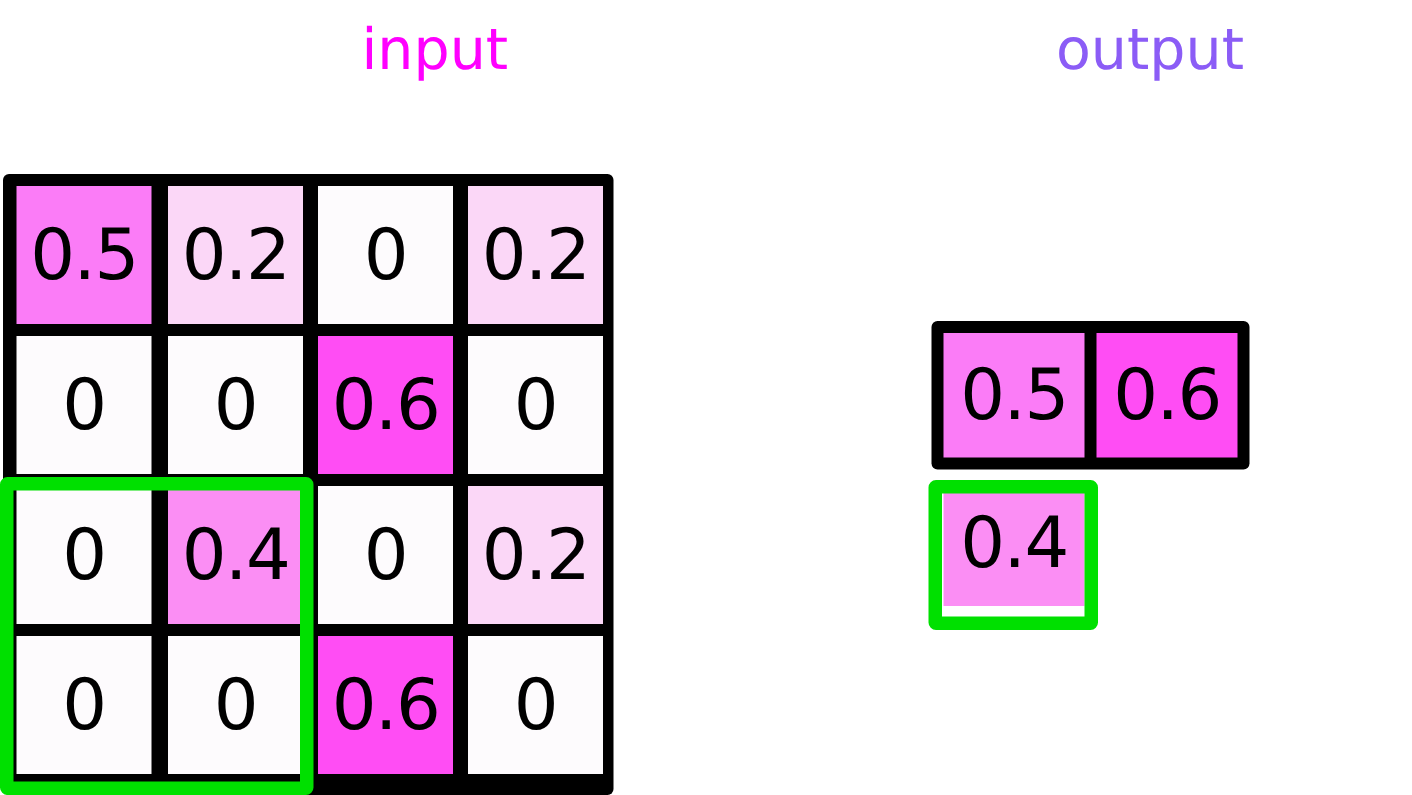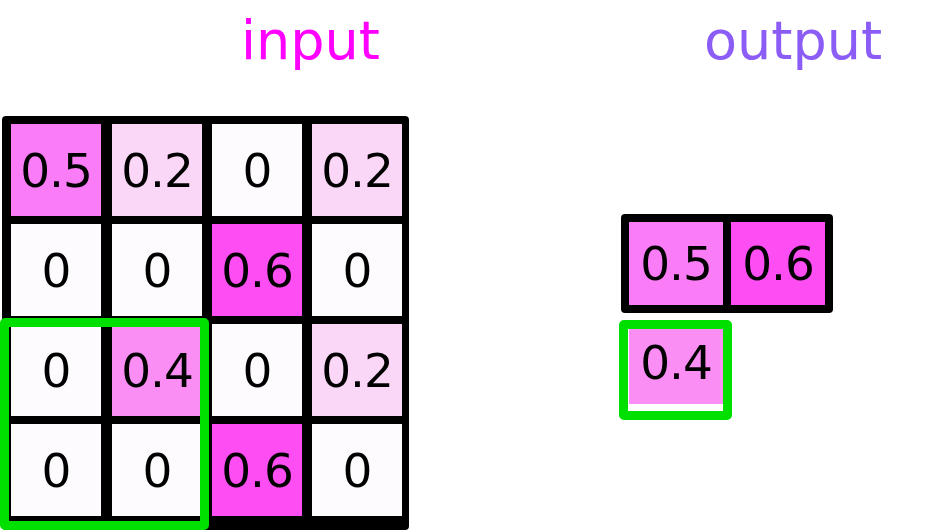--- a/index.html
+++ b/index.html
@@ -11,21 +11,21 @@
     width: 941px;
     height: 530px;
     position: relative;
     overflow: hidden;
     font-family: "DejaVu Sans", sans-serif;
   }
 
   
   .title {
     position: absolute;
-    font-size: 54px;
+    font-size: 38px;
     line-height: 1;
     font-weight: 400;
     white-space: nowrap;
     color: #ff00ff;
   }
   #title-input  { left: 241px; top: 14px; }
   #title-output { left: 704px; top: 14px; }
 
   
   .cell {

